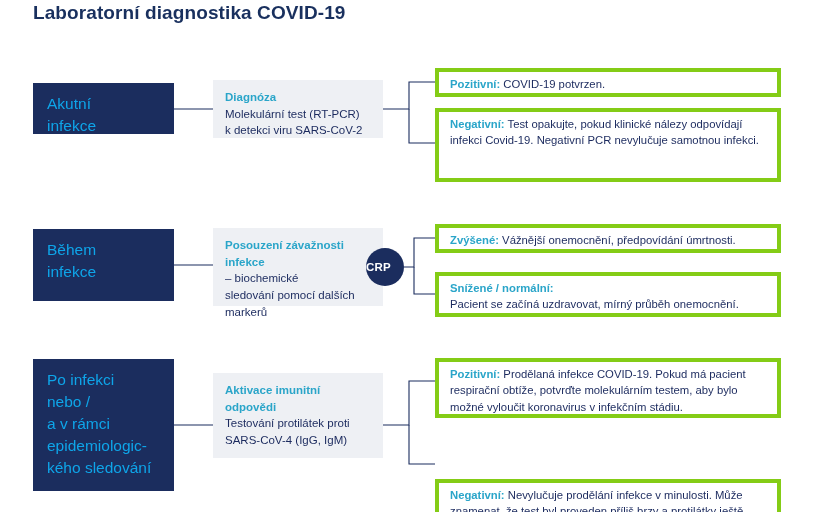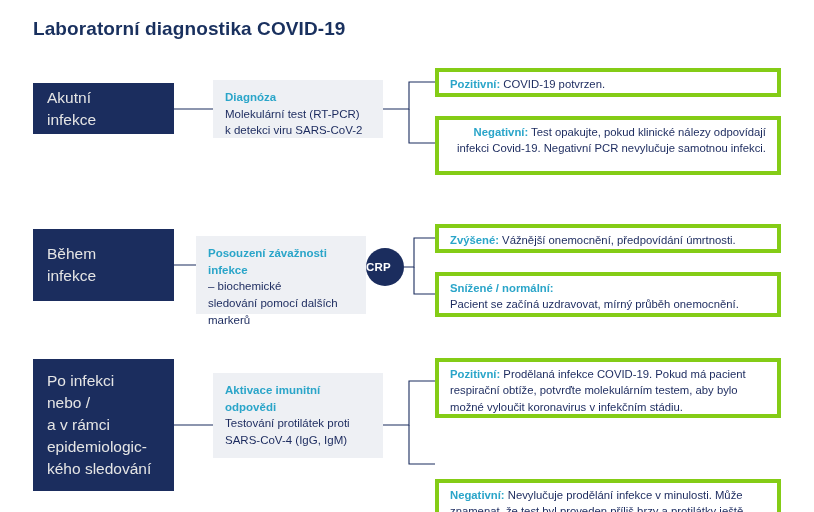--- a/index.html
+++ b/index.html
@@ -15,38 +15,38 @@
     overflow: hidden;
   }
   .page {
     position: relative;
     width: 814px;
     height: 512px;
   }
   .title {
     position: absolute;
     left: 33px;
-    top: 18px;
+    top: 2px;
     font-size: 19px;
     font-weight: 600;
     color: #19305e;
     letter-spacing: 0.1px;
   }
 
   
   .stage-box {
     position: absolute;
     background: #1b2d5e;
-    color: #e5e5e5;
+    color: #0ea5e9;
     font-size: 15.5px;
     line-height: 1.42;
     padding: 10px 14px;
     box-sizing: border-box;
     display: flex;
-    align-items: center;
+    align-items: flex-start;
   }
   .stage-box .stage-text {
     white-space: pre-line;
   }
 
   
   .desc-box {
     position: absolute;
     background: #eef0f4;
     box-sizing: border-box;
@@ -135,34 +135,34 @@
 
   <svg class="conn" style="left:383px; top:68px;" width="52" height="110">
     <polyline points="0,41 26,41 26,14 52,14"></polyline>
     <polyline points="26,41 26,75 52,75"></polyline>
   </svg>
 
   <div class="res-box" style="left:435px; top:68px; width:346px; height:29px;">
     <span class="res-label">Pozitivní:</span><span class="res-text"> COVID-19 potvrzen.</span>
   </div>
 
-  <div class="res-box" style="left:435px; top:116px; width:346px; height:59px;text-align:right;">
+  <div class="res-box" style="left:435px; top:108px; width:346px; height:74px;">
     <span class="res-label">Negativní:</span><span class="res-text"> Test opakujte, pokud klinické nálezy odpovídají infekci Covid-19. Negativní PCR nevylučuje samotnou infekci.</span>
   </div>
 
   <div class="stage-box" style="left:33px; top:229px; width:141px; height:72px;">
     <span class="stage-text">Během
 infekce</span>
   </div>
 
   <svg class="conn" style="left:174px; top:229px;" width="40" height="72">
     <line x1="0" y1="36" x2="40" y2="36"></line>
   </svg>
 
-  <div class="desc-box" style="left:196px; top:228px; width:170px; height:78px;margin-top:8px;">
+  <div class="desc-box" style="left:213px; top:228px; width:170px; height:78px;">
     <span class="desc-head">Posouzení závažnosti
 infekce</span>
     <span class="desc-body"> – biochemické
 sledování pomocí dalších
 markerů</span>
   </div>
 
   <div class="crp-badge" style="left:366px; top:248px;">
     <span>CRP</span>
   </div>

